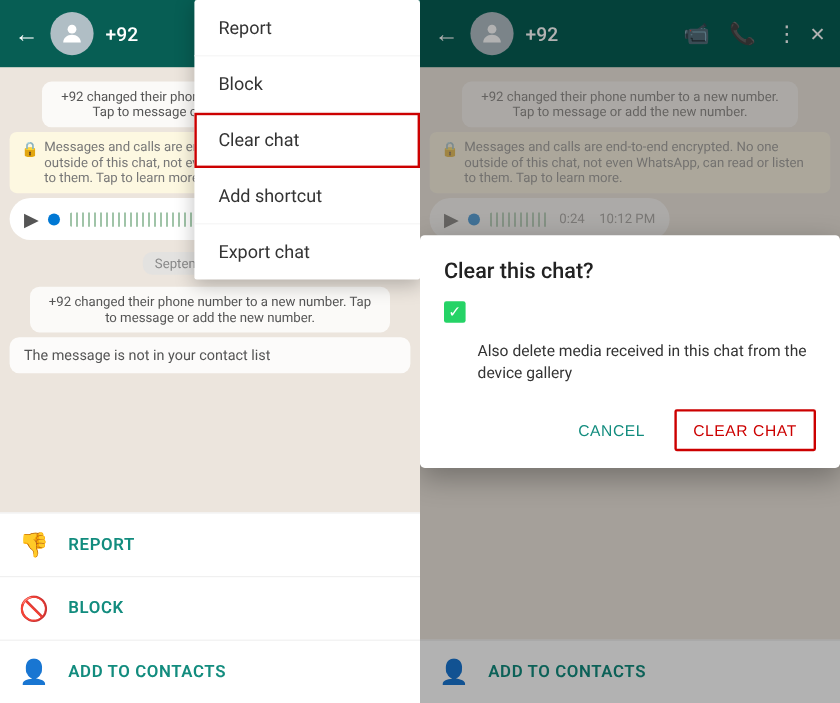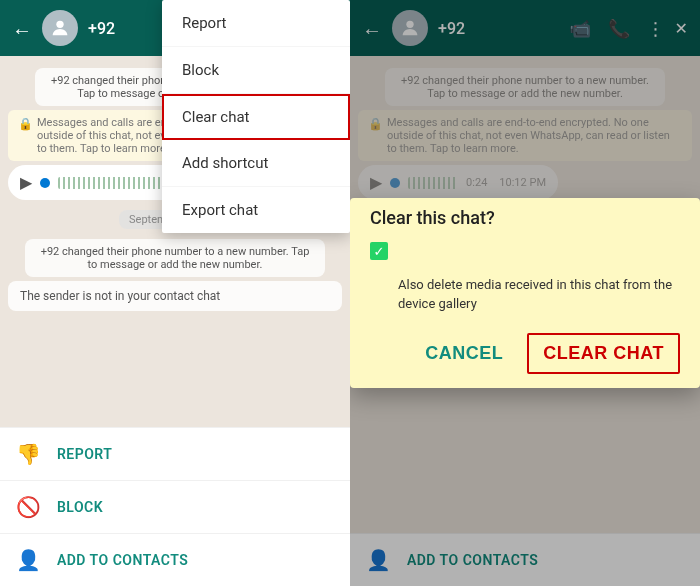--- a/index.html
+++ b/index.html
@@ -171,24 +171,24 @@
     .dialog-overlay {
       position: absolute;
       top: 0; left: 0; right: 0; bottom: 0;
       background: rgba(0,0,0,0.3);
       z-index: 50;
       display: flex;
       align-items: center;
       justify-content: center;
     }
     .dialog {
-      background: #fef9c3;
+      background: #ffffff;
       border-radius: 4px;
       width: 360px;
-      padding: 9px 20px 14px 20px;
+      padding: 20px 20px 14px 20px;
       box-shadow: 0 8px 24px rgba(0,0,0,0.3);
     }
     .dialog-title {
       font-size: 18px;
       font-weight: 500;
       color: #222;
       margin-bottom: 12px;
     }
     .dialog-body {
       font-size: 13px;
@@ -215,22 +215,22 @@
     .dialog-actions {
       display: flex;
       justify-content: flex-end;
       gap: 8px;
     }
     .dialog-btn {
       padding: 10px 16px;
       background: none;
       border: none;
       cursor: pointer;
-      font-size: 18px;
-      font-weight: 700;
+      font-size: 13px;
+      font-weight: 400;
       letter-spacing: 0.5px;
       text-transform: uppercase;
       border-radius: 2px;
     }
     .dialog-btn.cancel { color: #128C7E; }
     .dialog-btn.clear-chat {
       color: #cc0000;
       border: 2px solid #cc0000;
       padding: 8px 14px;
     }
@@ -284,21 +284,21 @@
     <div class="voice-msg">
       <span class="play-btn">▶</span>
       <div class="voice-dot"></div>
       <div class="waveform"></div>
       <span class="voice-duration">0:24</span>
     </div>
     <div class="date-sep-wrap">
       <span class="date-sep">September 2, 2021</span>
     </div>
     <div class="system-msg" style="max-width:300px;">+92         changed their phone number to a new number. Tap to message or add the new number.</div>
-    <div class="sender-not-contact">The sender is not in your contact chat</div>
+    <div class="sender-not-contact">The message is not in your contact list</div>
   </div>
 
   <div class="bottom-actions">
     <div class="action-item">
       <span class="action-icon">👎</span>
       <span class="action-label">REPORT</span>
     </div>
     <div class="action-item">
       <span class="action-icon">🚫</span>
       <span class="action-label">BLOCK</span>

